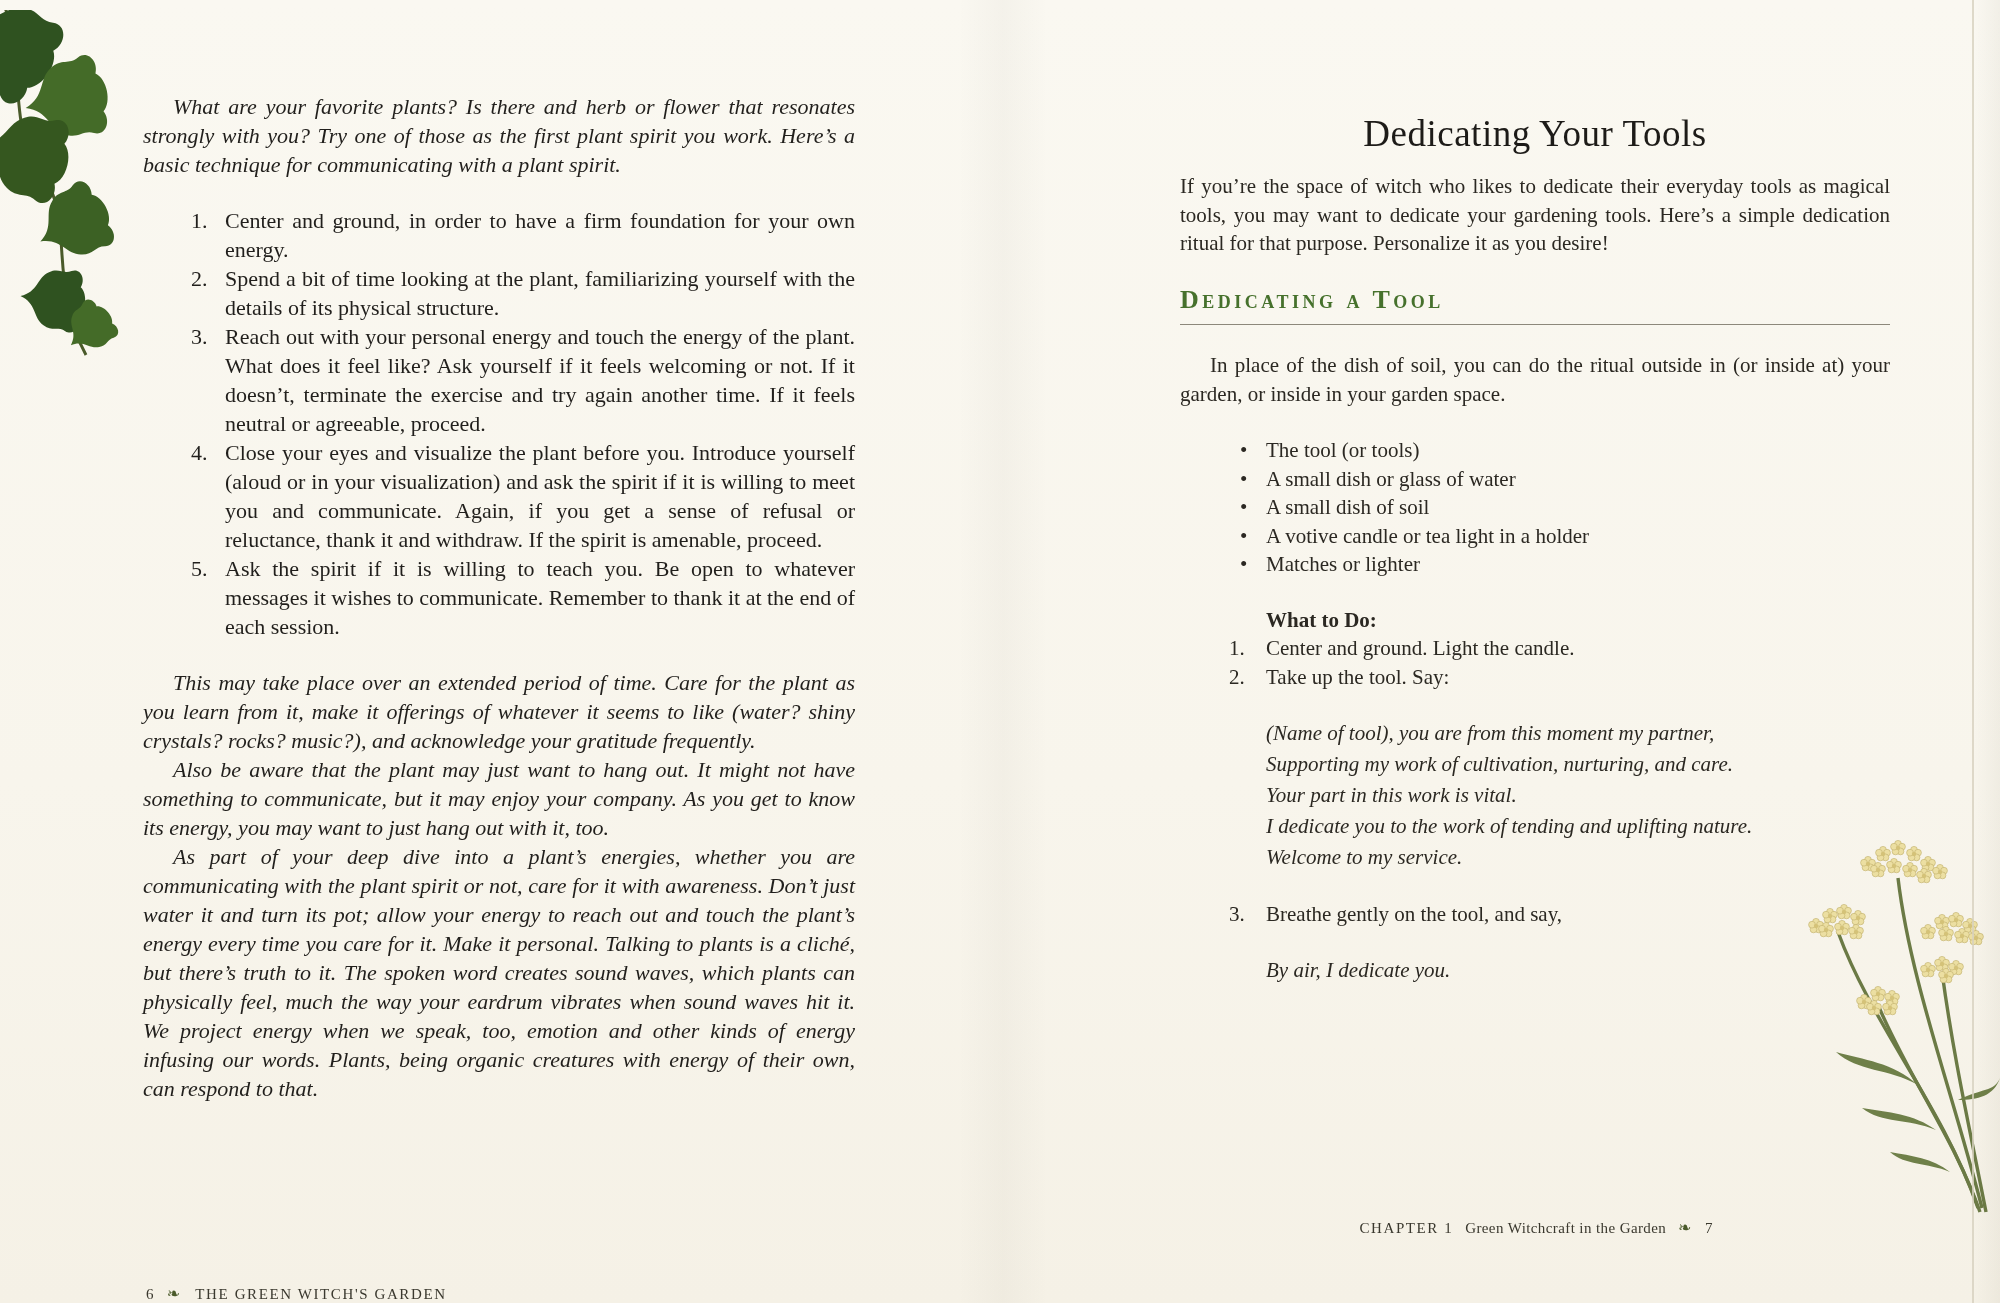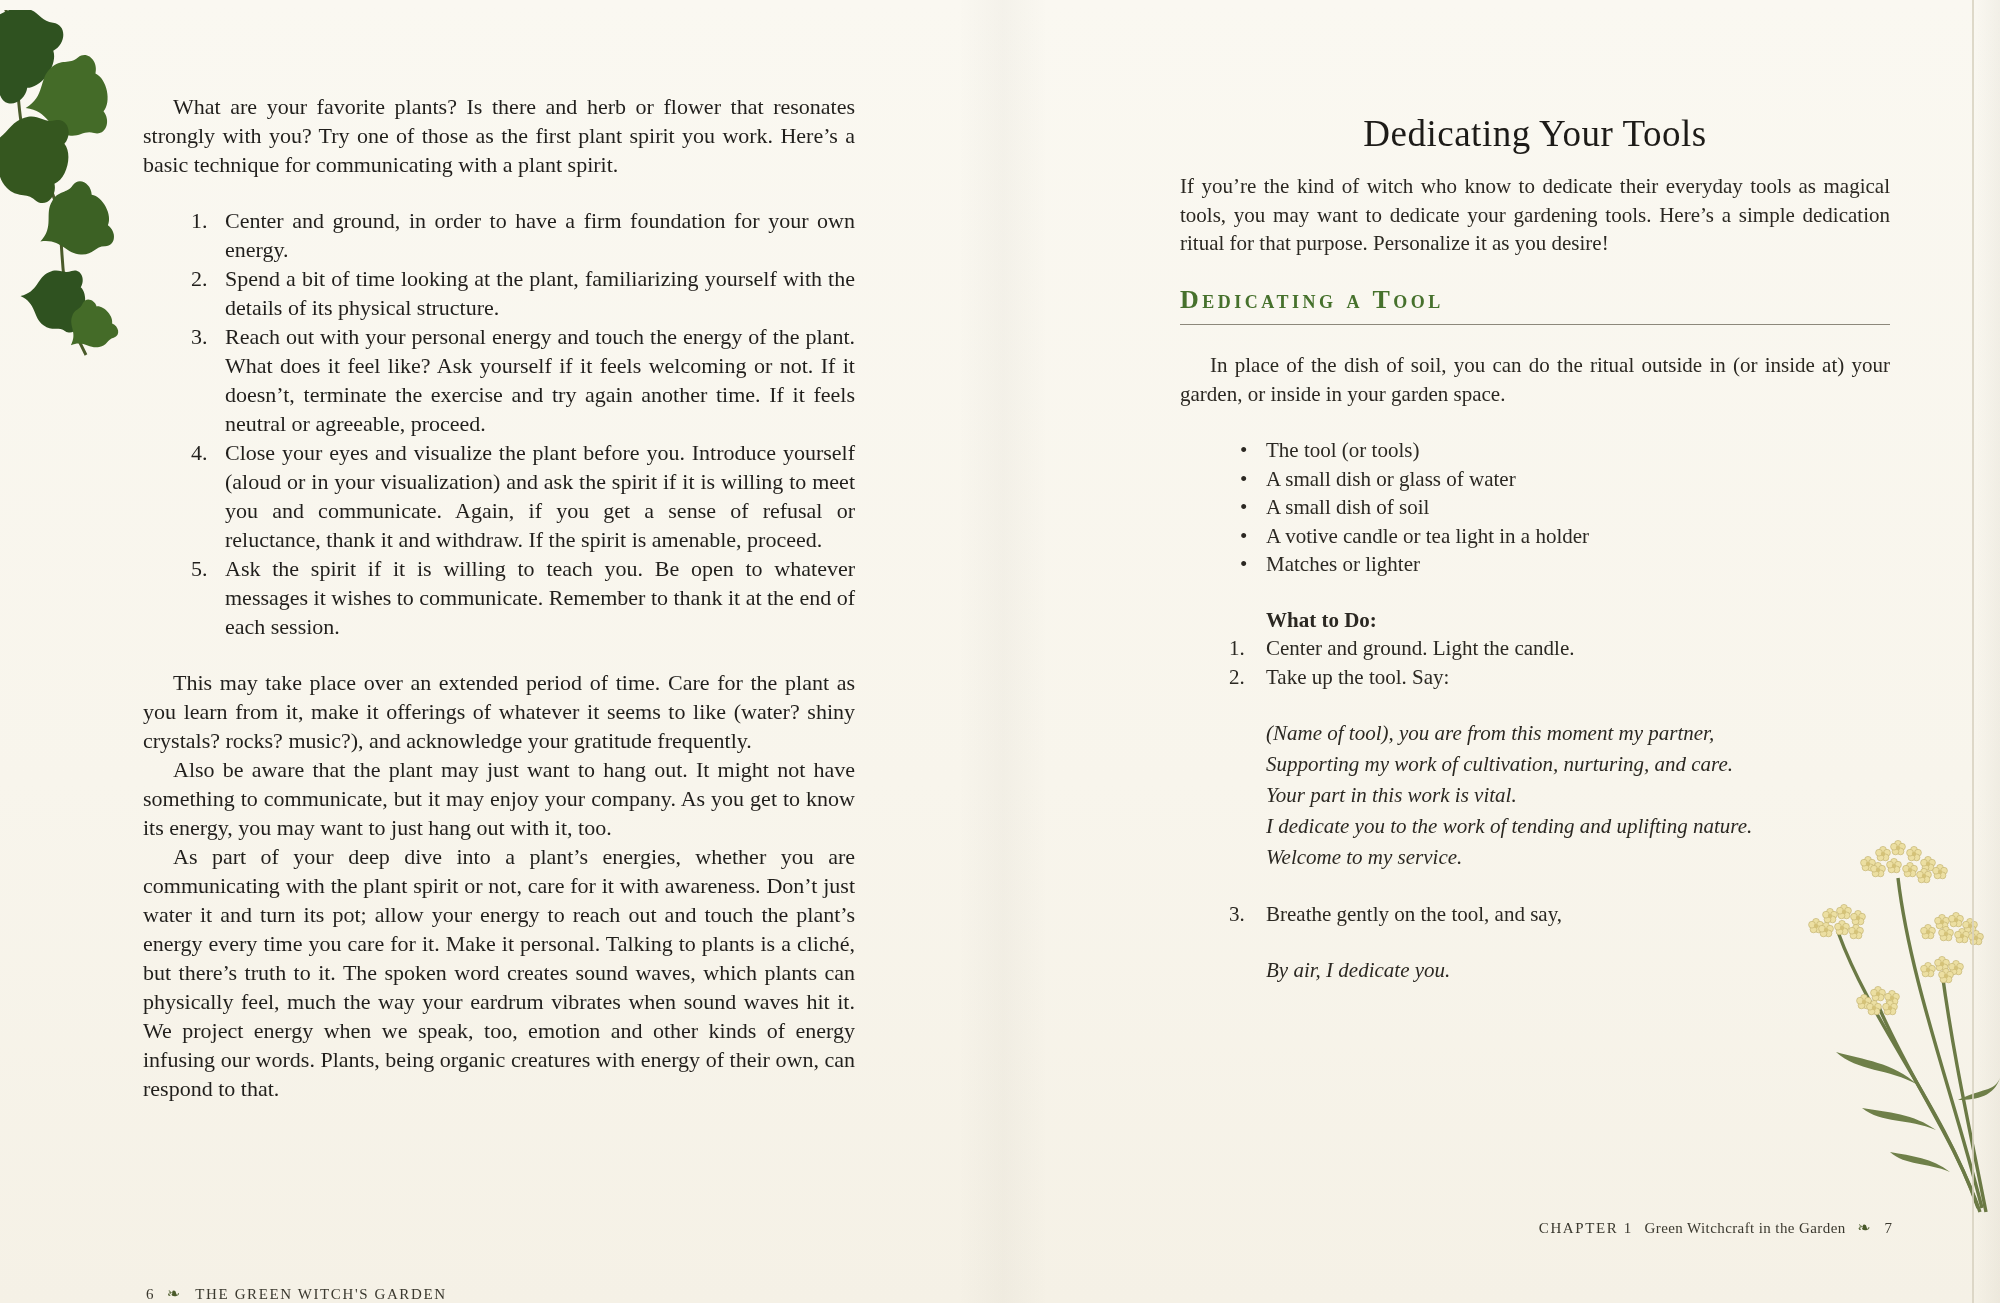--- a/index.html
+++ b/index.html
@@ -27,21 +27,21 @@
     background:linear-gradient(90deg,rgba(80,70,40,0) 0%,rgba(80,70,40,0.05) 100%);
   }
 
   
   .left-col{
     position:absolute;left:143px;top:92px;width:712px;
     font-size:22px;line-height:29px;color:#211f1c;
     text-align:justify;
   }
   .left-col p{margin:0;}
-  .p-indent{text-indent:30px;}
+  .p-indent{text-indent:30px;font-style:italic;}
   .steps{margin:0 0 0 48px;padding:0;}
   .step-row{display:flex;}
   .step-num{width:34px;flex:0 0 34px;}
   .step-txt{flex:1;text-align:justify;}
   .gap-top{margin-top:27px !important;}
 
   .footer-left{
     position:absolute;left:146px;top:1284px;
     font-size:15px;letter-spacing:1.6px;color:#3a382e;
   }
@@ -72,21 +72,21 @@
   .need-txt{flex:1;}
   .do-row{display:flex;margin-left:49px;text-align:left;}
   .do-num{width:37px;flex:0 0 37px;}
   .do-txt{flex:1;}
   .chant{margin:27px 0 27px 86px;font-style:italic;line-height:31px;text-align:left;}
   .chant div{white-space:nowrap;}
   .chant-final{margin:27px 0 0 86px;font-style:italic;text-align:left;}
   .mt{margin-top:27px !important;}
 
   .footer-right{
-    position:absolute;left:1180px;top:1218px;width:712px;text-align:right;
+    position:absolute;left:1180px;top:1218px;width:712px;text-align:center;
     font-size:15px;color:#3a382e;
   }
   .footer-right .chap{letter-spacing:1.6px;margin-right:8px;}
   .footer-right .ctitle{letter-spacing:.4px;margin-right:8px;}
   .footer-right .orn{color:#4a5a2a;margin-right:10px;font-size:16px;}
   .footer-right .pg{letter-spacing:0;}
 
   
   .ivy{position:absolute;left:-14px;top:10px;}
   .yarrow{position:absolute;right:0;top:800px;}
@@ -224,21 +224,21 @@
       <span class="orn">❧</span>
       <span class="ft">THE GREEN WITCH'S GARDEN</span>
     </div>
   </div>
 
   <div>
     <div class="right-col">
 
       <h1 class="rp-title">Dedicating Your Tools</h1>
 
-      <p class="rp-intro">If you’re the kind of witch who know to dedicate their everyday tools as magical tools, you may want to dedicate your gardening tools. Here’s a simple dedication ritual for that purpose. Personalize it as you desire!</p>
+      <p class="rp-intro">If you’re the space of witch who likes to dedicate their everyday tools as magical tools, you may want to dedicate your gardening tools. Here’s a simple dedication ritual for that purpose. Personalize it as you desire!</p>
 
       <div class="rp-sechead">Dedicating a Tool</div>
       <hr class="rp-rule">
 
       <p class="rp-p2">In place of the dish of soil, you can do the ritual outside in (or inside at) your garden, or inside in your garden space.</p>
 
       <div class="need-row">
         <span class="need-bullet">•</span>
         <span class="need-txt">The tool (or tools)</span>
       </div>

